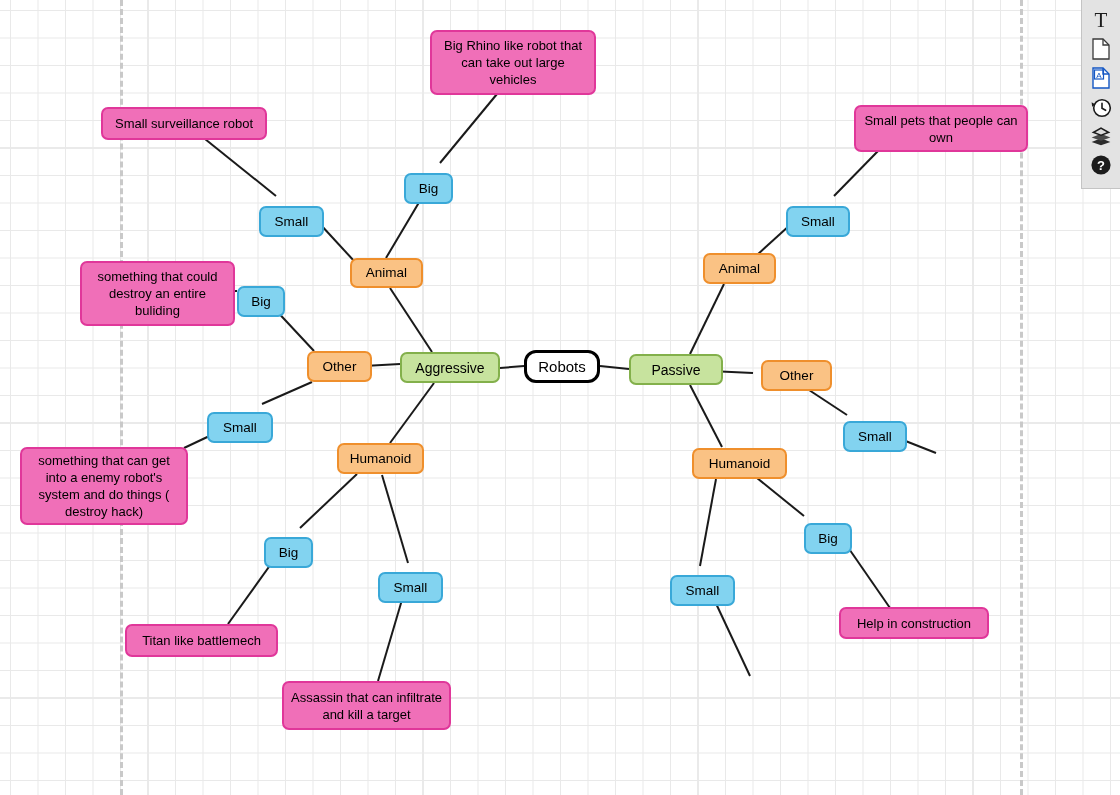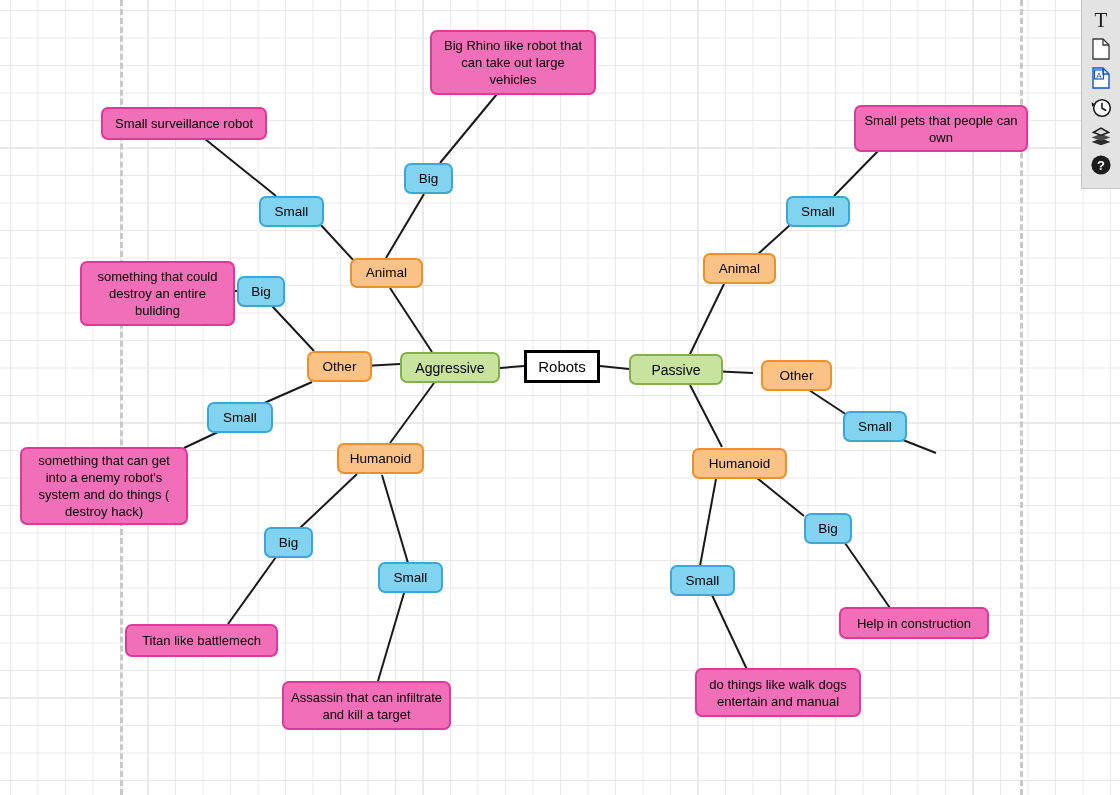--- a/index.html
+++ b/index.html
@@ -50,36 +50,37 @@
     border-radius: 7px;
     font-size: 13.5px;
     line-height: 18px;
     color: #000000;
     padding: 2px 6px;
     z-index: 5;
   }
   .node.root {
     background: #ffffff;
     border: 3px solid #000000;
-    border-radius: 0;
+    border-radius: 12px;
     font-size: 15px;
   }
   .node.cat {
     background: #c7e39e;
     border: 2px solid #83b04b;
     font-size: 14px;
   }
   .node.type {
     background: #fac284;
     border: 2px solid #ef8f2c;
     margin-left: 8px;
   }
   .node.size {
     background: #82d3f0;
     border: 2px solid #39a8d8;
+    margin-top: 10px;
   }
   .node.leaf {
     background: #f06fb8;
     border: 2px solid #e0379a;
     font-size: 13px;
     line-height: 17px;
   }
   #toolbar {
     position: absolute;
     right: 0;
@@ -188,21 +189,20 @@
   <div class="node size" style="left:670px; top:565px; width:65px; height:31px;">Small</div>
 
   <div class="node leaf" style="left:430px; top:30px; width:166px; height:65px;">Big Rhino like robot that can take out large vehicles</div>
   <div class="node leaf" style="left:101px; top:107px; width:166px; height:33px;">Small surveillance robot</div>
   <div class="node leaf" style="left:44px; top:261px; width:155px; height:65px;margin-left:36px;">something that could destroy an entire buliding</div>
   <div class="node leaf" style="left:20px; top:447px; width:168px; height:78px;">something that can get into a enemy robot's system and do things ( destroy hack)</div>
   <div class="node leaf" style="left:125px; top:624px; width:153px; height:33px;">Titan like battlemech</div>
   <div class="node leaf" style="left:282px; top:681px; width:169px; height:49px;">Assassin that can infiltrate and kill a target</div>
   <div class="node leaf" style="left:854px; top:105px; width:174px; height:47px;">Small pets that people can own</div>
   <div class="node leaf" style="left:839px; top:607px; width:150px; height:32px;">Help in construction</div>
-  <div class="node leaf" style="left:695px; top:668px; width:166px; height:49px;">do things like walk dogs entertain and manual</div>
 
   <div id="toolbar">
 
     <div class="tool">
       <span class="tool-t">T</span>
     </div>
 
     <div class="tool">
       <svg width="18" height="22" viewBox="0 0 18 22">
         <path d="M1 1 h10 l6 6 v14 h-16 z" fill="#ffffff" stroke="#3a3a3a" stroke-width="1.3"></path>

